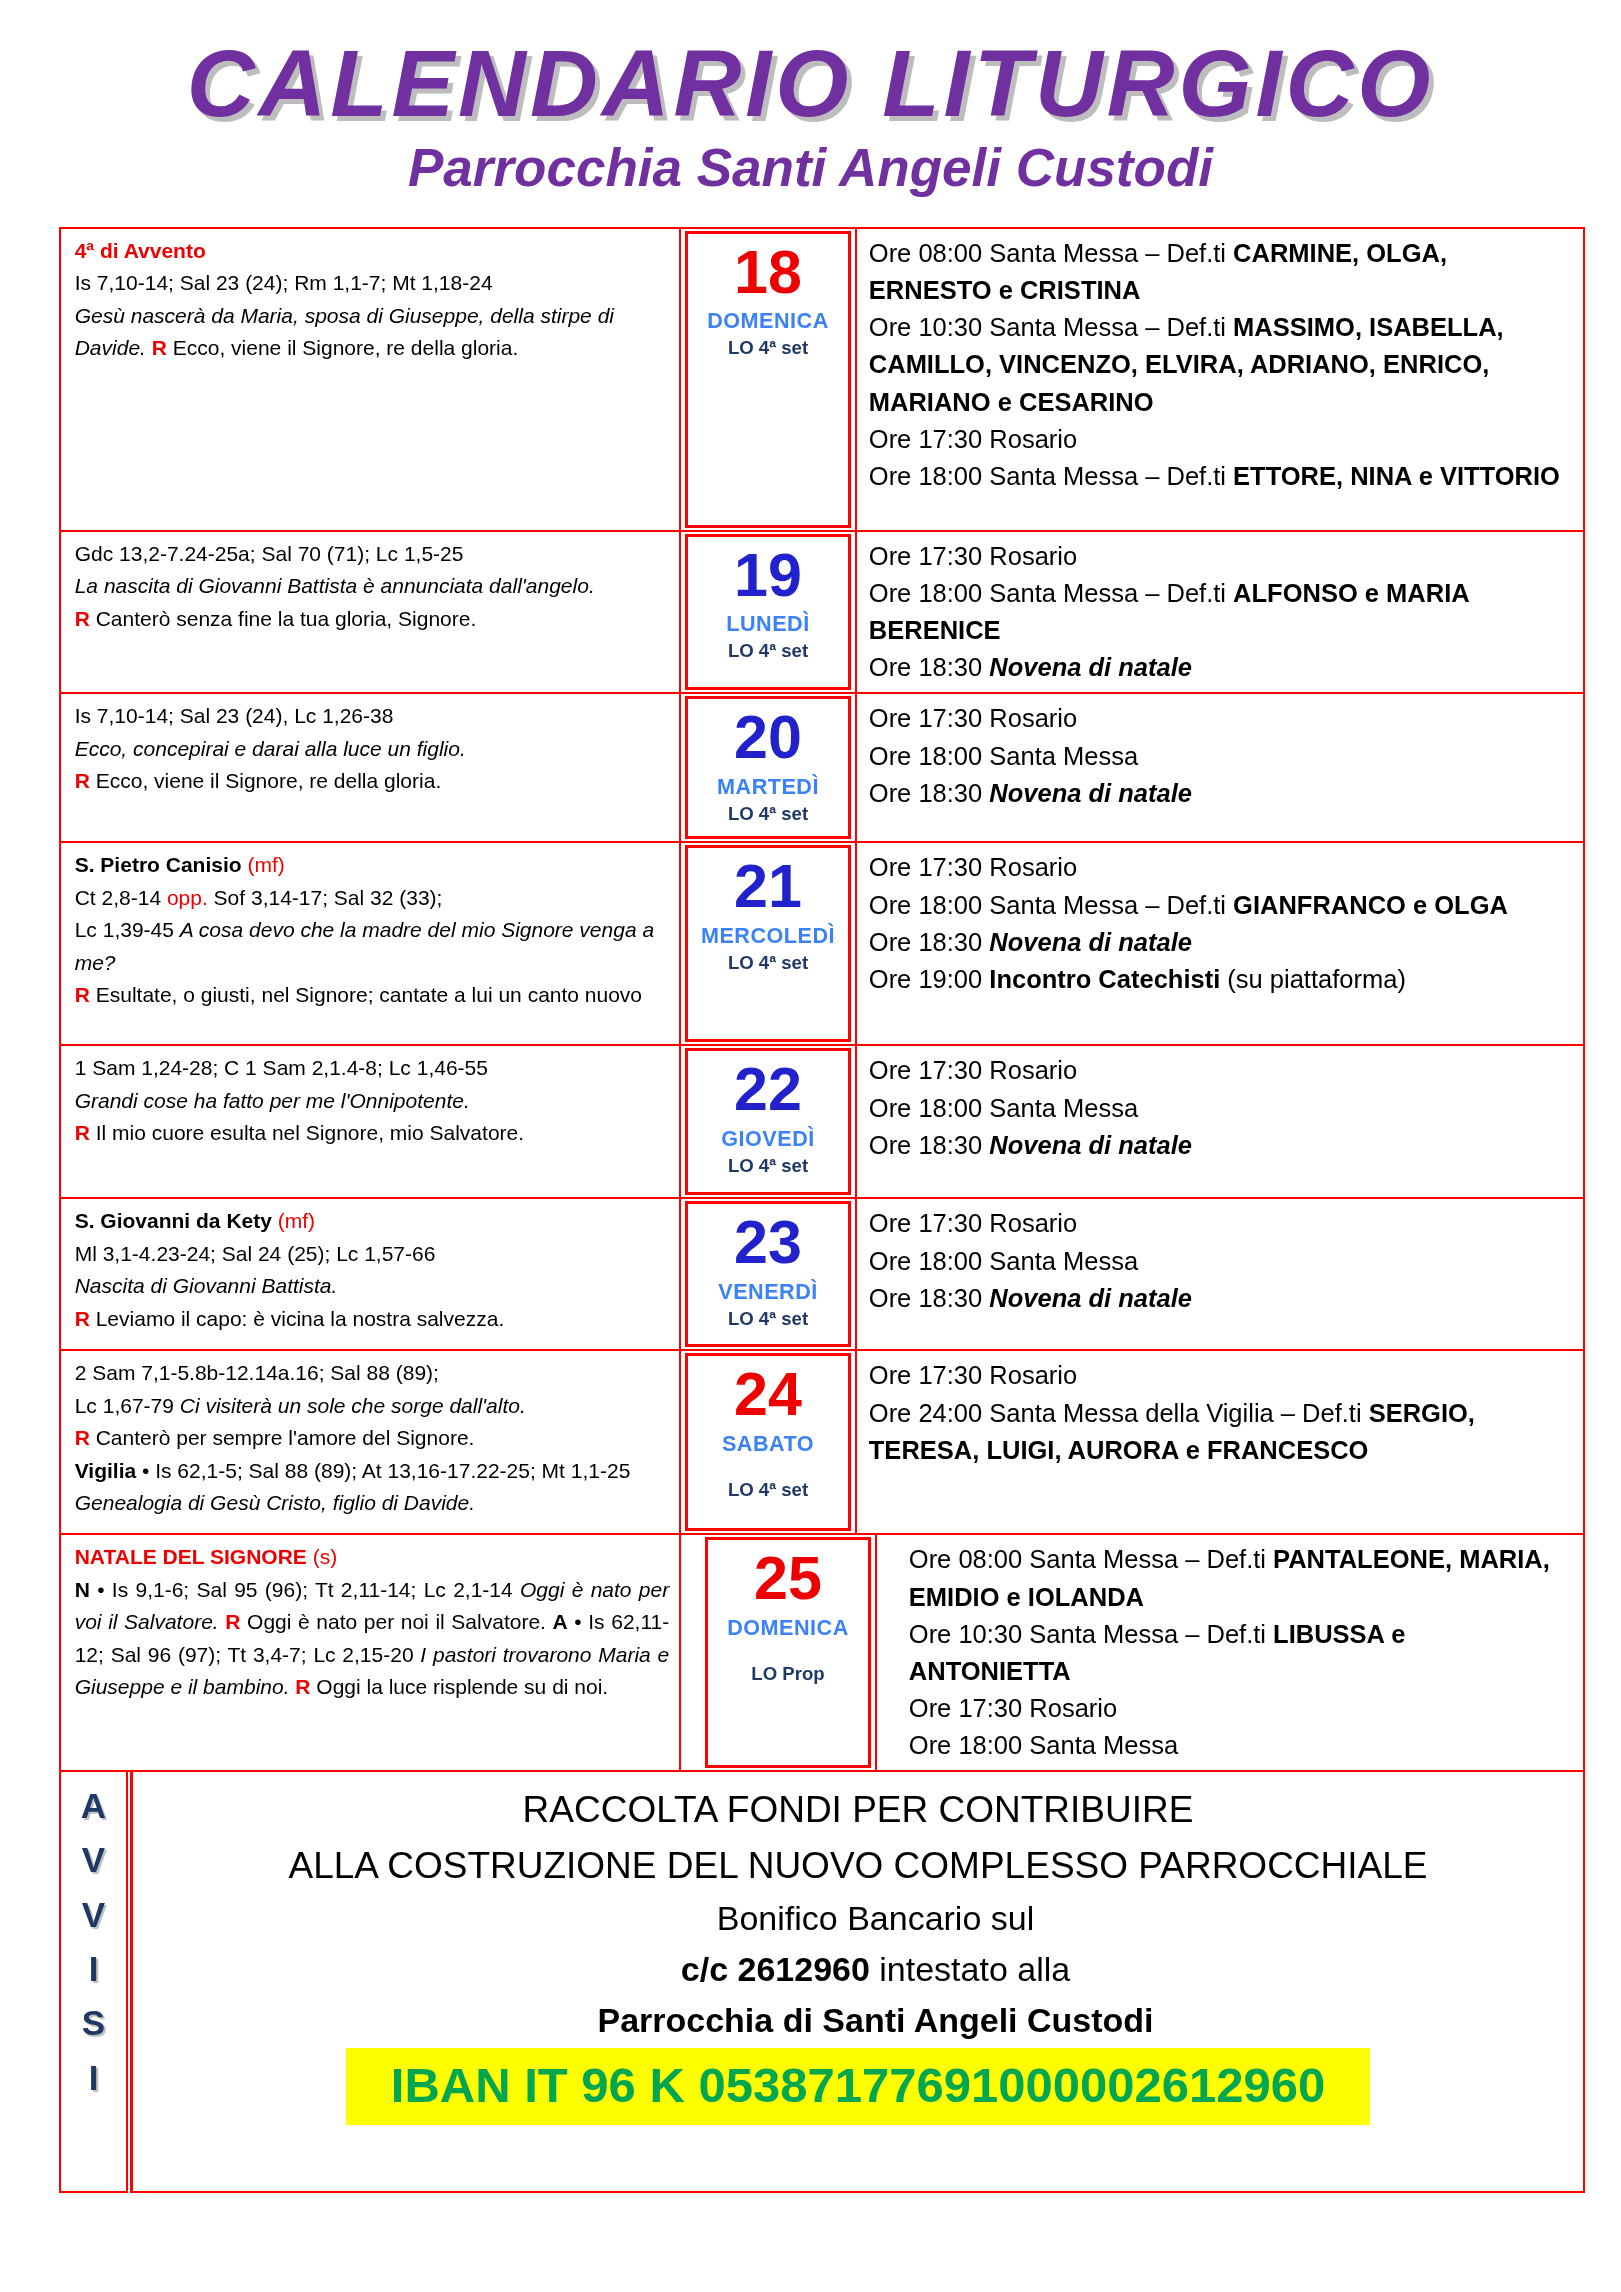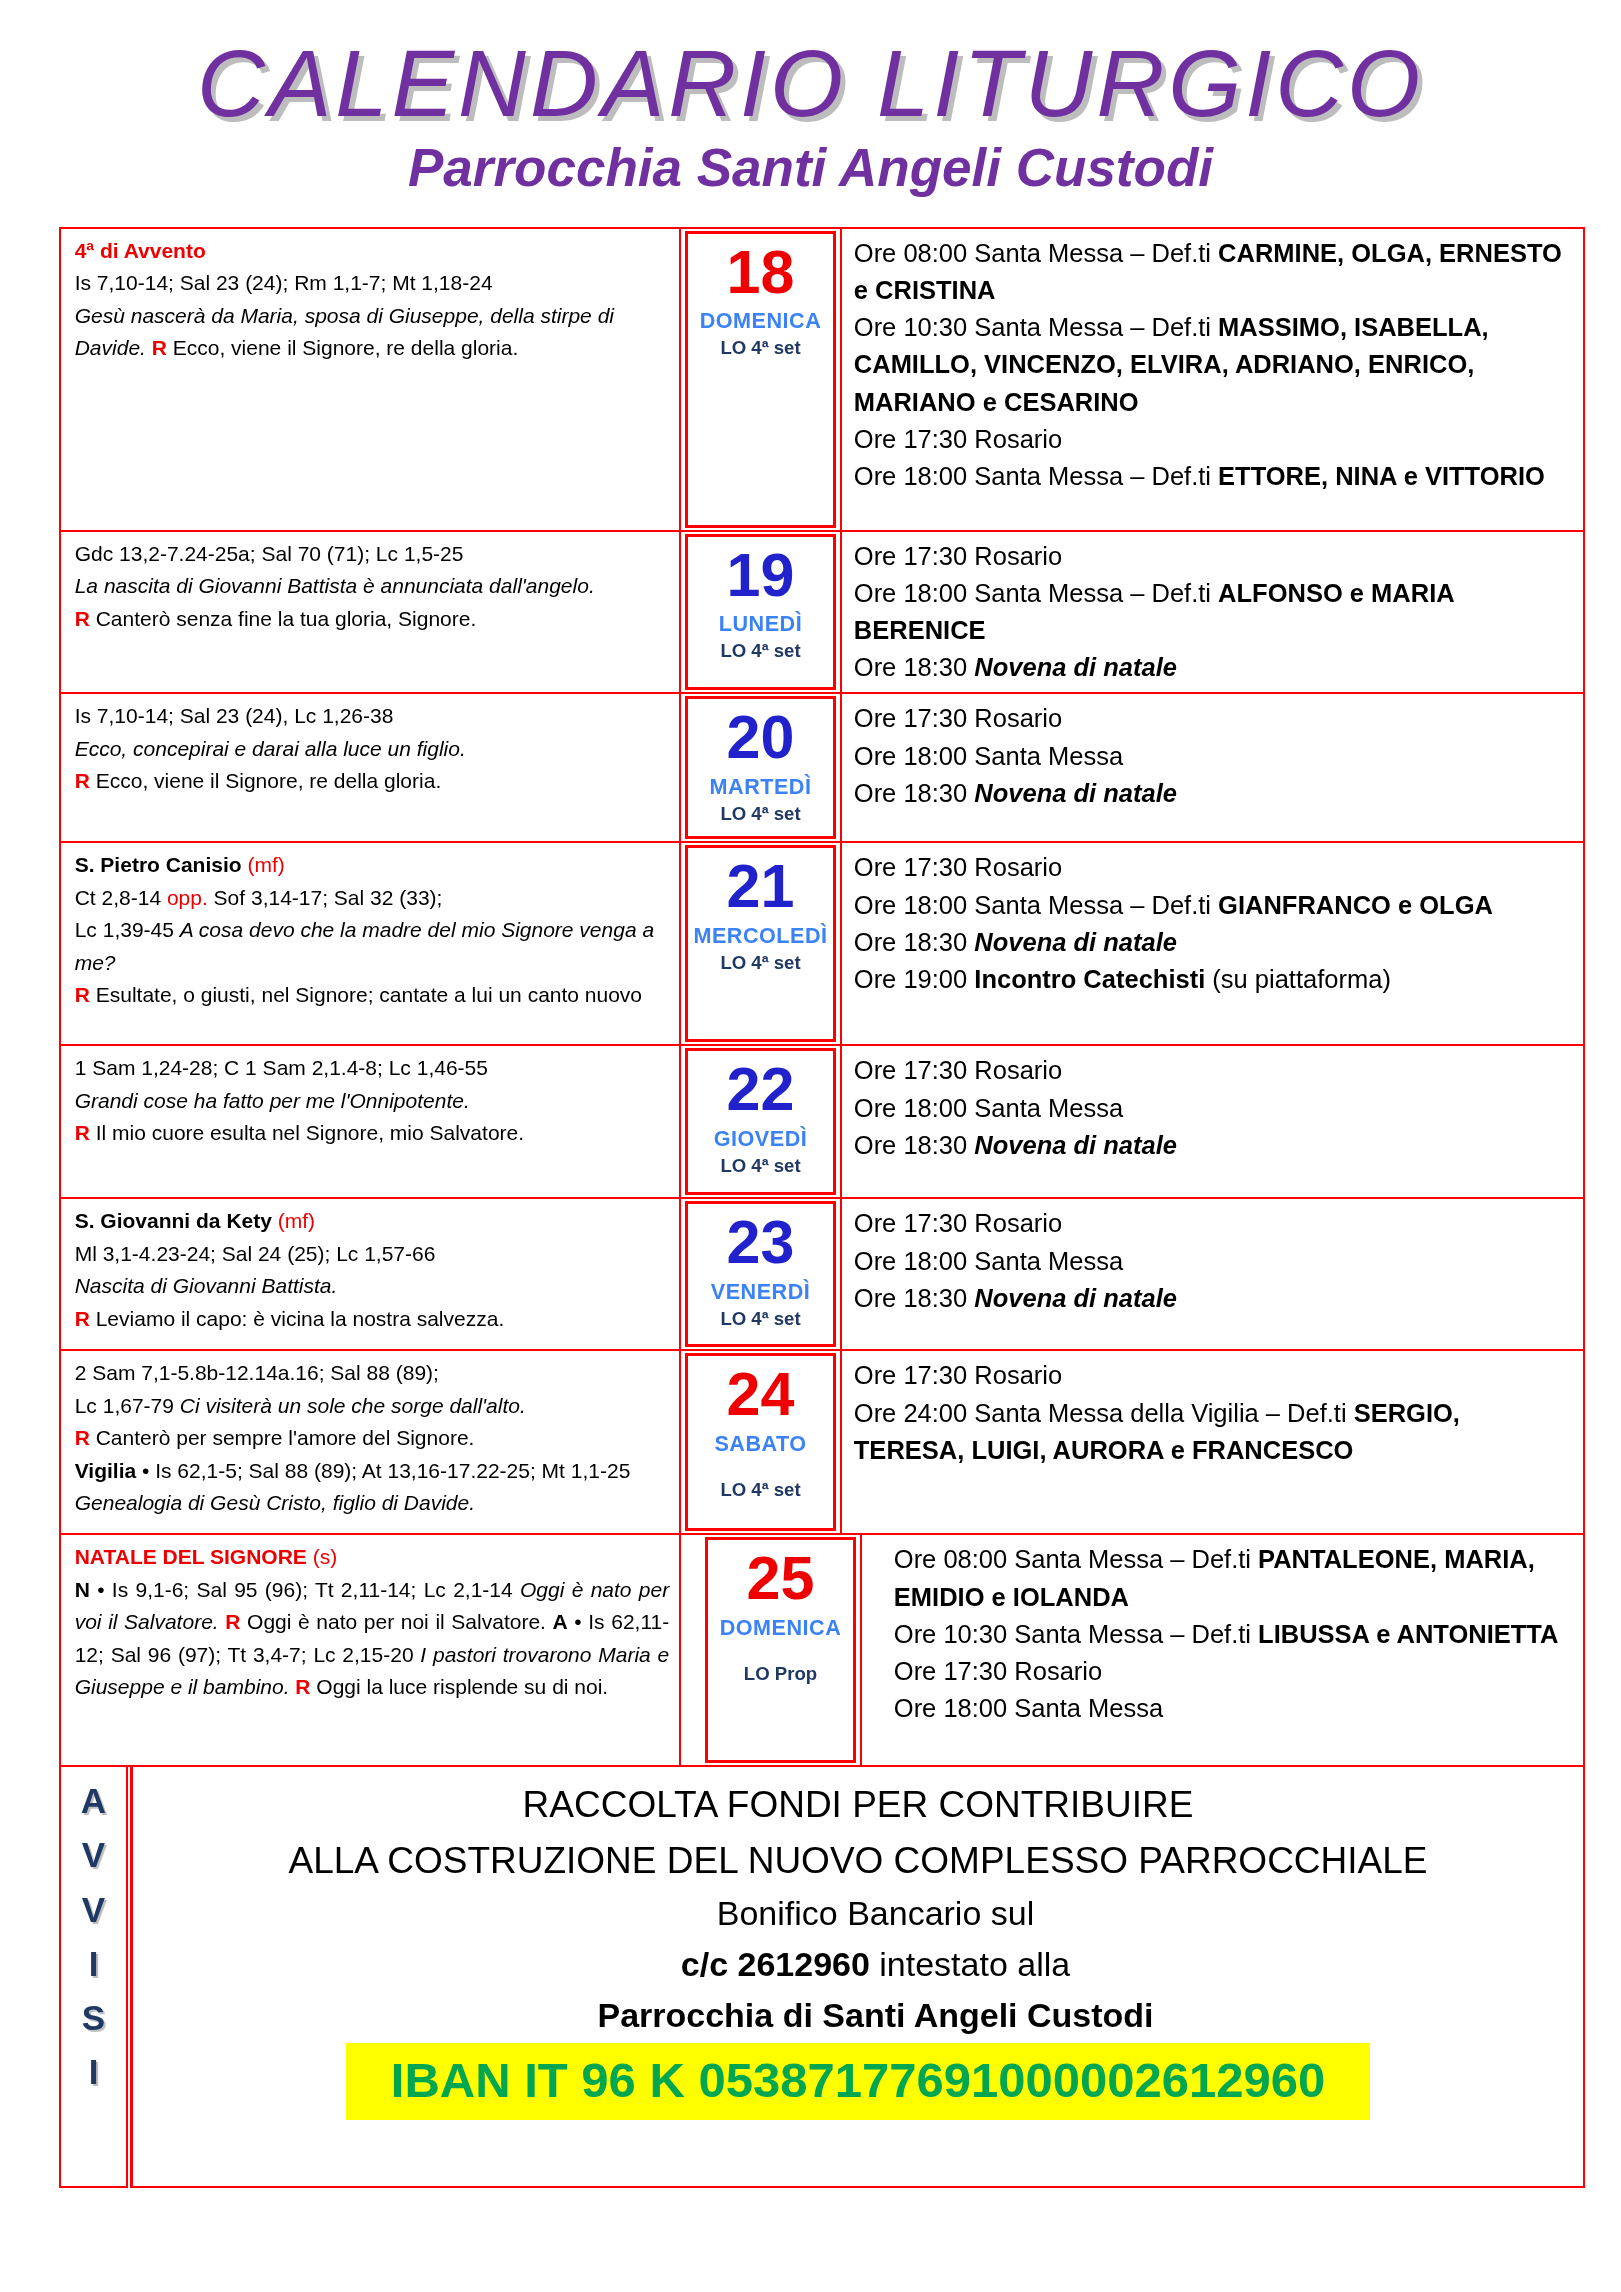--- a/index.html
+++ b/index.html
@@ -3,21 +3,21 @@
 <meta charset="utf-8">
 <style>
   html,body{margin:0;padding:0;background:#ffffff;}
   body{
     width:1621px;height:2293px;position:relative;
     font-family:"Liberation Sans","DejaVu Sans",sans-serif;color:#000;
     overflow:hidden;
   }
   .page-title{
     text-align:center;margin:33px 0 0 0;
-    font-size:94px;font-weight:normal;font-style:italic;
+    font-size:94px;font-weight:bold;font-style:italic;
     color:#7030a0;letter-spacing:3.9px;line-height:1.08;
     text-shadow:4.9px 4.9px 0 #bdbdbd;
     white-space:nowrap;
   }
   .page-subtitle{
     text-align:center;margin:3.9px 0 0 0;
     font-size:53px;font-weight:bold;font-style:italic;
     color:#7030a0;line-height:1.15;
   }
   
@@ -27,21 +27,21 @@
   }
   .cal-row{display:flex;border-bottom:2.9px solid #ff0000;}
   .cal-row:last-child{border-bottom:none;gap:20px;}
   .cell-left{
     width:620px;box-sizing:border-box;flex:none;
     border-right:2.9px solid #ff0000;
     padding:5.9px 9.8px 5.9px 13.7px;
     font-size:21px;line-height:1.55;
   }
   .cell-day{
-    width:161px;box-sizing:border-box;flex:none;
+    width:176px;box-sizing:border-box;flex:none;
     border-right:2.9px solid #ff0000;
     display:flex;
   }
   .day-box{
     flex:1;margin:2px 3.9px;border:3.9px solid #ff0000;
     box-sizing:border-box;text-align:center;padding-top:7.8px;
   }
   .cell-right{
     flex:1;box-sizing:border-box;
     padding:5.9px 9.8px 5.9px 11.8px;

